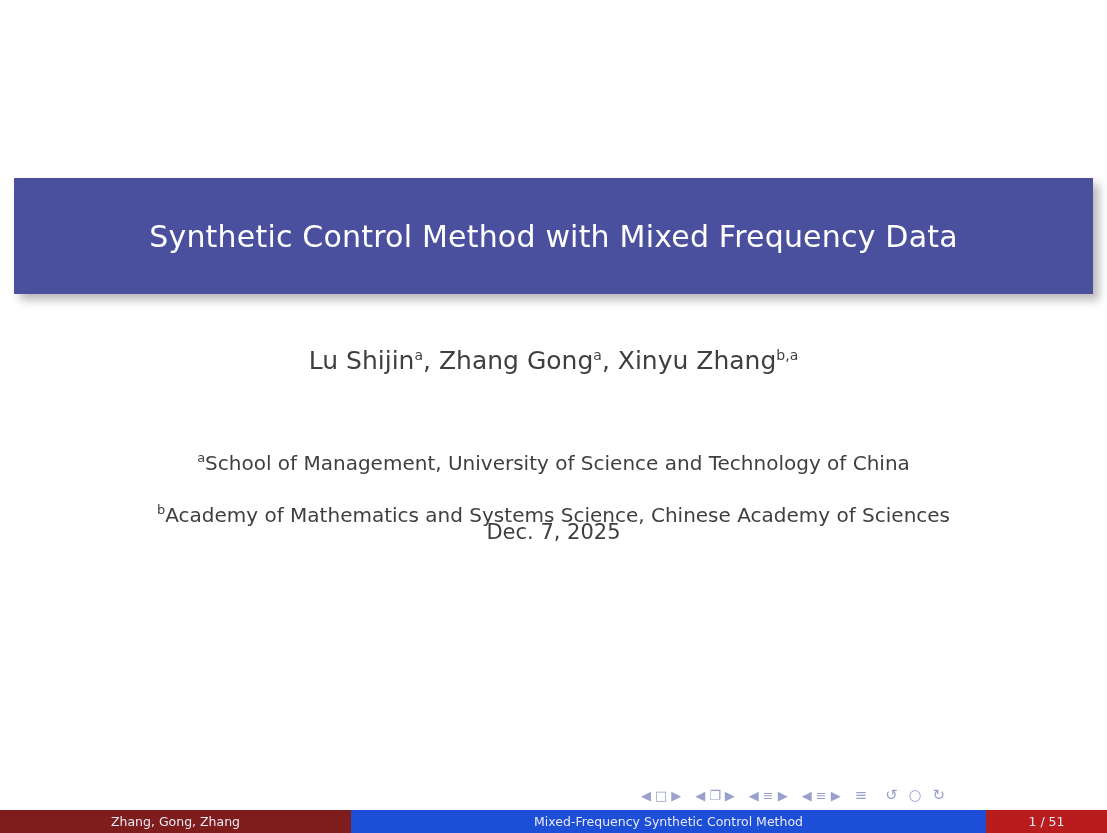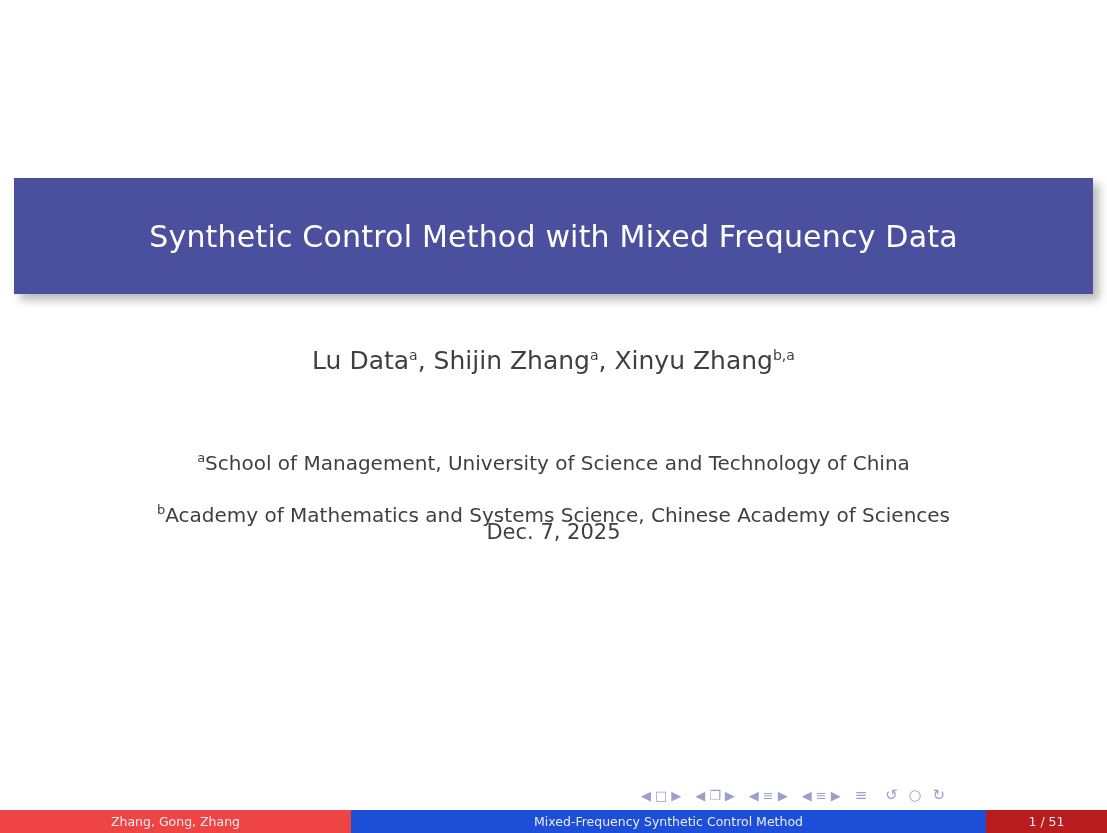--- a/index.html
+++ b/index.html
@@ -120,21 +120,21 @@
     left: 0;
     bottom: 0;
     width: 1107px;
     height: 23px;
     display: flex;
     font-size: 12.5px;
     color: #e9eaf5;
   }
   .foot-left {
     width: 351px;
-    background: #ef4444;
+    background: #7f1d1d;
     display: flex;
     align-items: center;
     justify-content: center;
   }
   .foot-mid {
     flex: 1;
     background: #1d4ed8;
     display: flex;
     align-items: center;
     justify-content: center;
@@ -150,21 +150,21 @@
 </head>
 <body>
 
 <div class="slide">
 
   <div class="title-bar">
     <div class="title-text">Synthetic Control Method with Mixed Frequency Data</div>
   </div>
 
   <div class="authors">
-    <span>Lu Data</span><sup>a</sup><span>, </span><span>Shijin Zhang</span><sup>a</sup><span>, </span><span>Xinyu Zhang</span><sup>b,a</sup>
+    <span>Lu Shijin</span><sup>a</sup><span>, </span><span>Zhang Gong</span><sup>a</sup><span>, </span><span>Xinyu Zhang</span><sup>b,a</sup>
   </div>
 
   <div class="affil affil-a">
     <sup>a</sup><span>School of Management, University of Science and Technology of China</span>
   </div>
 
   <div class="affil affil-b">
     <sup>b</sup><span>Academy of Mathematics and Systems Science, Chinese Academy of Sciences</span>
   </div>
 

